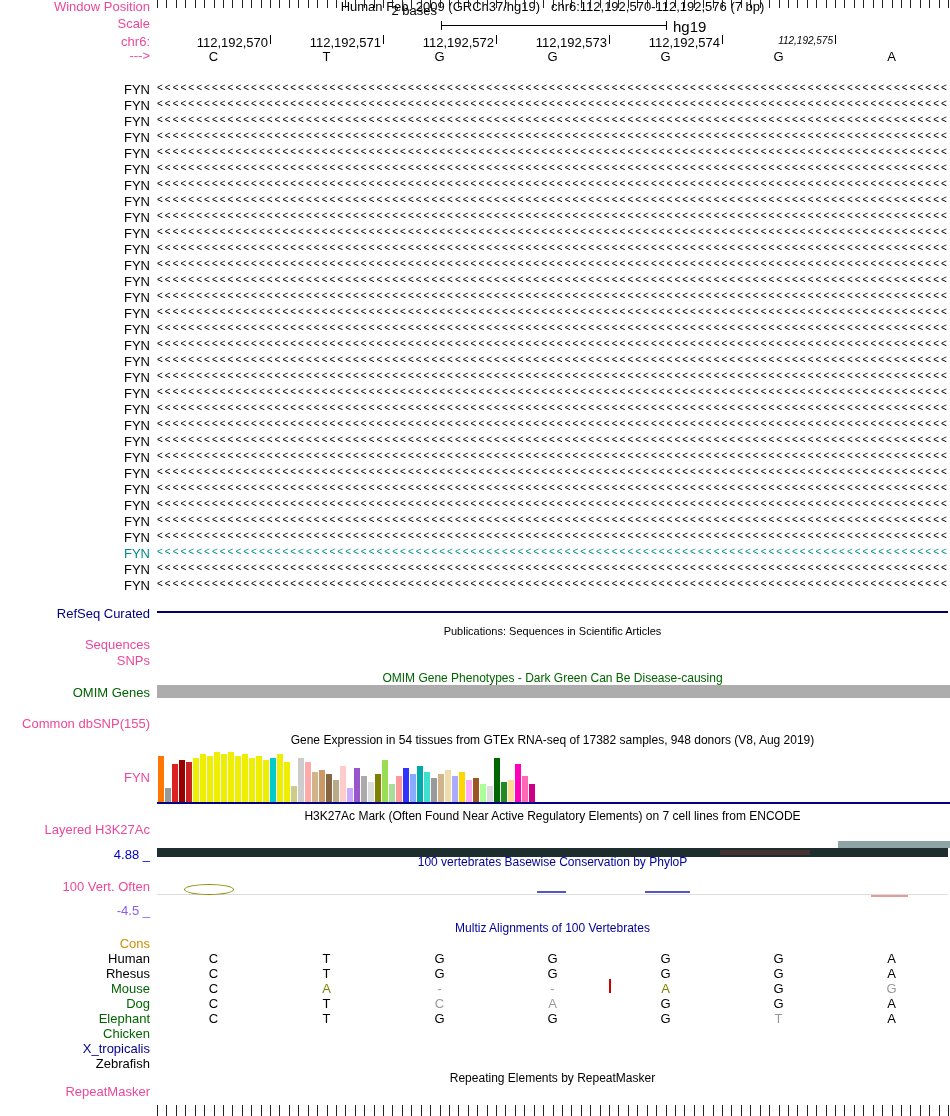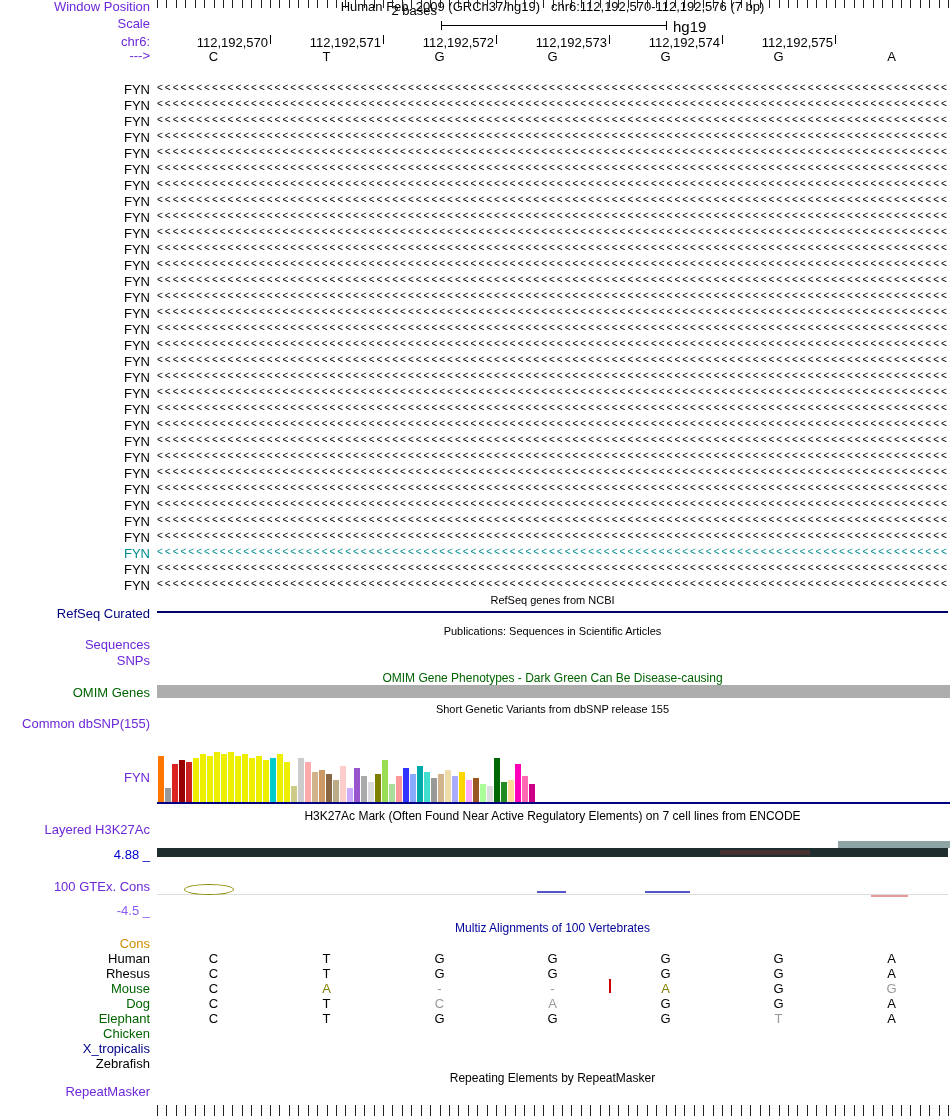--- a/index.html
+++ b/index.html
@@ -3,21 +3,21 @@
 <meta charset="utf-8">
 <title>UCSC Genome Browser view</title>
 <style>
   html,body{margin:0;padding:0;background:#fff;}
   #canvas{
     position:relative;width:950px;height:1116px;background:#fff;
     font-family:"Liberation Sans",sans-serif;color:#000;overflow:hidden;
   }
   .lbl{
     position:absolute;left:0;width:150px;text-align:right;
-    font-size:13px;line-height:13px;white-space:nowrap;color:#6d28d9;
+    font-size:13px;line-height:13px;white-space:nowrap;color:#ec4899;
   }
   .title{
     position:absolute;left:157px;width:791px;text-align:center;
     font-size:12px;line-height:13px;white-space:nowrap;color:#000;
   }
   .abs{position:absolute;}
 </style>
 </head>
 <body>
 
@@ -28,30 +28,30 @@
   <div class="lbl" style="top:35px">chr6:</div>
   <div class="lbl" style="top:49px">---&gt;</div>
   <div class="lbl" style="top:607px;color:#000080">RefSeq Curated</div>
   <div class="lbl" style="top:638px">Sequences</div>
   <div class="lbl" style="top:654px">SNPs</div>
   <div class="lbl" style="top:686px;color:#006400">OMIM Genes</div>
   <div class="lbl" style="top:717px">Common dbSNP(155)</div>
   <div class="lbl" style="top:771px">FYN</div>
   <div class="lbl" style="top:823px">Layered H3K27Ac</div>
   <div class="lbl" style="top:848px;color:#0000CC">4.88 _</div>
-  <div class="lbl" style="top:880px">100 GTEx. Cons</div>
+  <div class="lbl" style="top:880px">100 Vert. Often</div>
   <div class="lbl" style="top:904px;color:#8b5cf6">-4.5 _</div>
   <div class="lbl" style="top:1085px">RepeatMasker</div>
 
   <div class="title" style="top:0px;font-size:13px">Human Feb. 2009 (GRCh37/hg19)&nbsp;&nbsp;&nbsp;chr6:112,192,570-112,192,576 (7 bp)</div>
-  <div class="title" style="top:594px;font-size:11px">RefSeq genes from NCBI</div>
   <div class="title" style="top:672px;color:#006400">OMIM Gene Phenotypes - Dark Green Can Be Disease-causing</div>
   <div class="title" style="top:625px;font-size:11px">Publications: Sequences in Scientific Articles</div>
-  <div class="title" style="top:703px;font-size:11px">Short Genetic Variants from dbSNP release 155</div>
+  <div class="title" style="top:734px">Gene Expression in 54 tissues from GTEx RNA-seq of 17382 samples, 948 donors (V8, Aug 2019)</div>
   <div class="title" style="top:810px">H3K27Ac Mark (Often Found Near Active Regulatory Elements) on 7 cell lines from ENCODE</div>
+  <div class="title" style="top:856px;color:#000099">100 vertebrates Basewise Conservation by PhyloP</div>
   <div class="title" style="top:922px;color:#000099">Multiz Alignments of 100 Vertebrates</div>
   <div class="title" style="top:1072px">Repeating Elements by RepeatMasker</div>
 
   <div class="abs" style="left:337px;top:3px;width:100px;text-align:right;font-size:13px">2 bases</div>
   <div class="abs" style="left:441px;top:25px;width:226px;height:1px;background:#000"></div>
   <div class="abs" style="left:441px;top:21px;width:1px;height:9px;background:#000"></div>
   <div class="abs" style="left:666px;top:21px;width:1px;height:9px;background:#000"></div>
   <div class="abs" style="left:673px;top:18px;font-size:15px">hg19</div>
 
   <div class="abs" style="left:157px;top:611px;width:791px;height:2px;background:#000066"></div>
@@ -232,21 +232,21 @@
     <div style="position: absolute; left: 176px; top: 35px; width: 92px; text-align: right; font-size: 13px;">112,192,570</div>
     <div style="position: absolute; left: 383px; top: 35px; width: 1px; height: 9px; background: rgb(0, 0, 0);"></div>
     <div style="position: absolute; left: 289px; top: 35px; width: 92px; text-align: right; font-size: 13px;">112,192,571</div>
     <div style="position: absolute; left: 496px; top: 35px; width: 1px; height: 9px; background: rgb(0, 0, 0);"></div>
     <div style="position: absolute; left: 402px; top: 35px; width: 92px; text-align: right; font-size: 13px;">112,192,572</div>
     <div style="position: absolute; left: 609px; top: 35px; width: 1px; height: 9px; background: rgb(0, 0, 0);"></div>
     <div style="position: absolute; left: 515px; top: 35px; width: 92px; text-align: right; font-size: 13px;">112,192,573</div>
     <div style="position: absolute; left: 722px; top: 35px; width: 1px; height: 9px; background: rgb(0, 0, 0);"></div>
     <div style="position: absolute; left: 628px; top: 35px; width: 92px; text-align: right; font-size: 13px;">112,192,574</div>
     <div style="position: absolute; left: 835px; top: 35px; width: 1px; height: 9px; background: rgb(0, 0, 0);"></div>
-    <div style="position: absolute; left: 741px; top: 35px; width: 92px; text-align: right; font-size: 13px;">112,192,575</div>
+    <div style="position: absolute; left: 741px; top: 35px; width: 92px; text-align: right; font-size: 10px; font-style: italic;">112,192,575</div>
     <div style="position: absolute; left: 213.5px; top: 49px; transform: translateX(-50%); font-size: 13px;">C</div>
     <div style="position: absolute; left: 326.5px; top: 49px; transform: translateX(-50%); font-size: 13px;">T</div>
     <div style="position: absolute; left: 439.5px; top: 49px; transform: translateX(-50%); font-size: 13px;">G</div>
     <div style="position: absolute; left: 552.5px; top: 49px; transform: translateX(-50%); font-size: 13px;">G</div>
     <div style="position: absolute; left: 665.5px; top: 49px; transform: translateX(-50%); font-size: 13px;">G</div>
     <div style="position: absolute; left: 778.5px; top: 49px; transform: translateX(-50%); font-size: 13px;">G</div>
     <div style="position: absolute; left: 891.5px; top: 49px; transform: translateX(-50%); font-size: 13px;">A</div>
     <div style="position: absolute; left: 0px; top: 82px; width: 150px; text-align: right; font-size: 13px; color: rgb(0, 0, 0);">FYN</div>
     <div style="position: absolute; left: 157px; top: 80px; width: 791px; height: 16px; overflow: hidden; white-space: nowrap; font-size: 10px; line-height: 16px; letter-spacing: 2px; color: rgb(0, 0, 0);">&lt;&lt;&lt;&lt;&lt;&lt;&lt;&lt;&lt;&lt;&lt;&lt;&lt;&lt;&lt;&lt;&lt;&lt;&lt;&lt;&lt;&lt;&lt;&lt;&lt;&lt;&lt;&lt;&lt;&lt;&lt;&lt;&lt;&lt;&lt;&lt;&lt;&lt;&lt;&lt;&lt;&lt;&lt;&lt;&lt;&lt;&lt;&lt;&lt;&lt;&lt;&lt;&lt;&lt;&lt;&lt;&lt;&lt;&lt;&lt;&lt;&lt;&lt;&lt;&lt;&lt;&lt;&lt;&lt;&lt;&lt;&lt;&lt;&lt;&lt;&lt;&lt;&lt;&lt;&lt;&lt;&lt;&lt;&lt;&lt;&lt;&lt;&lt;&lt;&lt;&lt;&lt;&lt;&lt;&lt;&lt;&lt;&lt;&lt;&lt;&lt;&lt;&lt;&lt;&lt;&lt;&lt;&lt;&lt;&lt;&lt;&lt;&lt;&lt;&lt;&lt;&lt;&lt;&lt;&lt;</div>
     <div style="position: absolute; left: 0px; top: 98px; width: 150px; text-align: right; font-size: 13px; color: rgb(0, 0, 0);">FYN</div>

